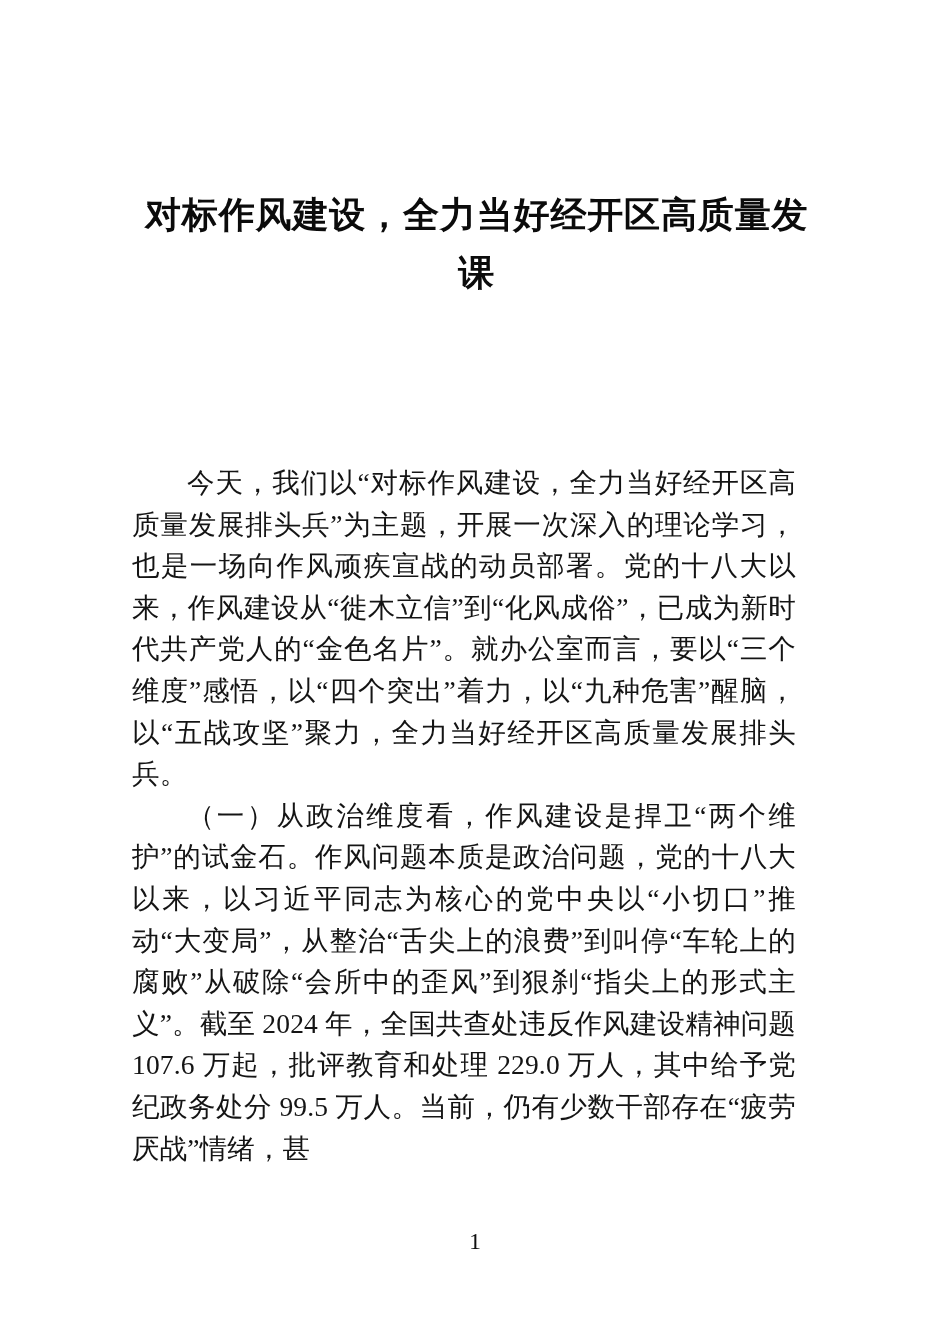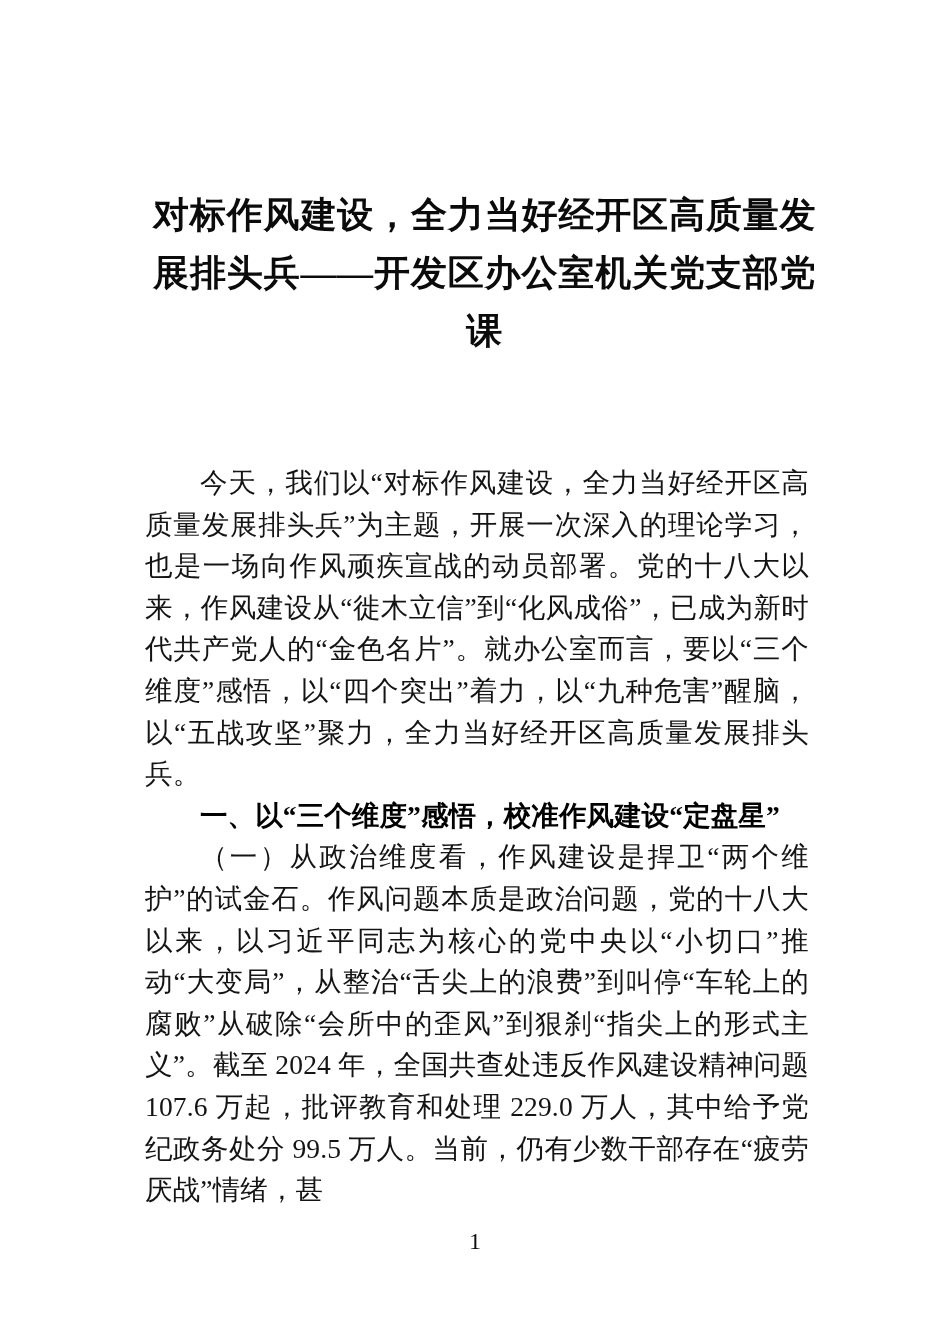--- a/index.html
+++ b/index.html
@@ -16,21 +16,21 @@
     width: 950px;
     height: 1344px;
     background: #ffffff;
     overflow: hidden;
     margin: 0 auto;
   }
 
   
   .doc-title {
     position: absolute;
-    left: 153px;
+    left: 145px;
     top: 186px;
     width: 663px;
     font-family: "Liberation Serif", "DejaVu Serif", serif;
     font-weight: bold;
     font-size: 36px;
     line-height: 58px;
     text-align: center;
     letter-spacing: 0.5px;
     color: #0b0b0b;
   }
@@ -40,21 +40,21 @@
   }
   .title-line.justify {
     text-align: justify;
     text-align-last: justify;
     white-space: normal;
   }
 
   
   .body-block {
     position: absolute;
-    left: 145px;
+    left: 132px;
     top: 462px;
     width: 664px;
   }
   p.para {
     margin: 0;
     font-family: "Liberation Serif", "DejaVu Serif", serif;
     font-size: 27.5px;
     line-height: 41.6px;
     text-align: justify;
     text-align-last: left;
@@ -84,25 +84,23 @@
     color: #101010;
   }
 </style>
 </head>
 <body>
 
 <div id="page">
 
   <div class="doc-title">
     <span class="title-line justify">对标作风建设，全力当好经开区高质量发</span>
-    <span class="title-line justify">展排头兵——开发区办公室机关党支部党</span>
     <span class="title-line">课</span>
   </div>
 
   <div class="body-block">
     <p class="para">今天，我们以“对标作风建设，全力当好经开区高质量发展排头兵”为主题，开展一次深入的理论学习，也是一场向作风顽疾宣战的动员部署。党的十八大以来，作风建设从“徙木立信”到“化风成俗”，已成为新时代共产党人的“金色名片”。就办公室而言，要以“三个维度”感悟，以“四个突出”着力，以“九种危害”醒脑，以“五战攻坚”聚力，全力当好经开区高质量发展排头兵。</p>
-    <p class="para heading">一、以“三个维度”感悟，校准作风建设“定盘星”</p>
     <p class="para nolast">（一）从政治维度看，作风建设是捍卫“两个维护”的试金石。作风问题本质是政治问题，党的十八大以来，以习近平同志为核心的党中央以“小切口”推动“大变局”，从整治“舌尖上的浪费”到叫停“车轮上的腐败”从破除“会所中的歪风”到狠刹“指尖上的形式主义”。截至 2024 年，全国共查处违反作风建设精神问题 107.6 万起，批评教育和处理 229.0 万人，其中给予党纪政务处分 99.5 万人。当前，仍有少数干部存在“疲劳厌战”情绪，甚</p>
   </div>
 
   <div class="page-number">1</div>
 
 </div>
 
 </body></html>

